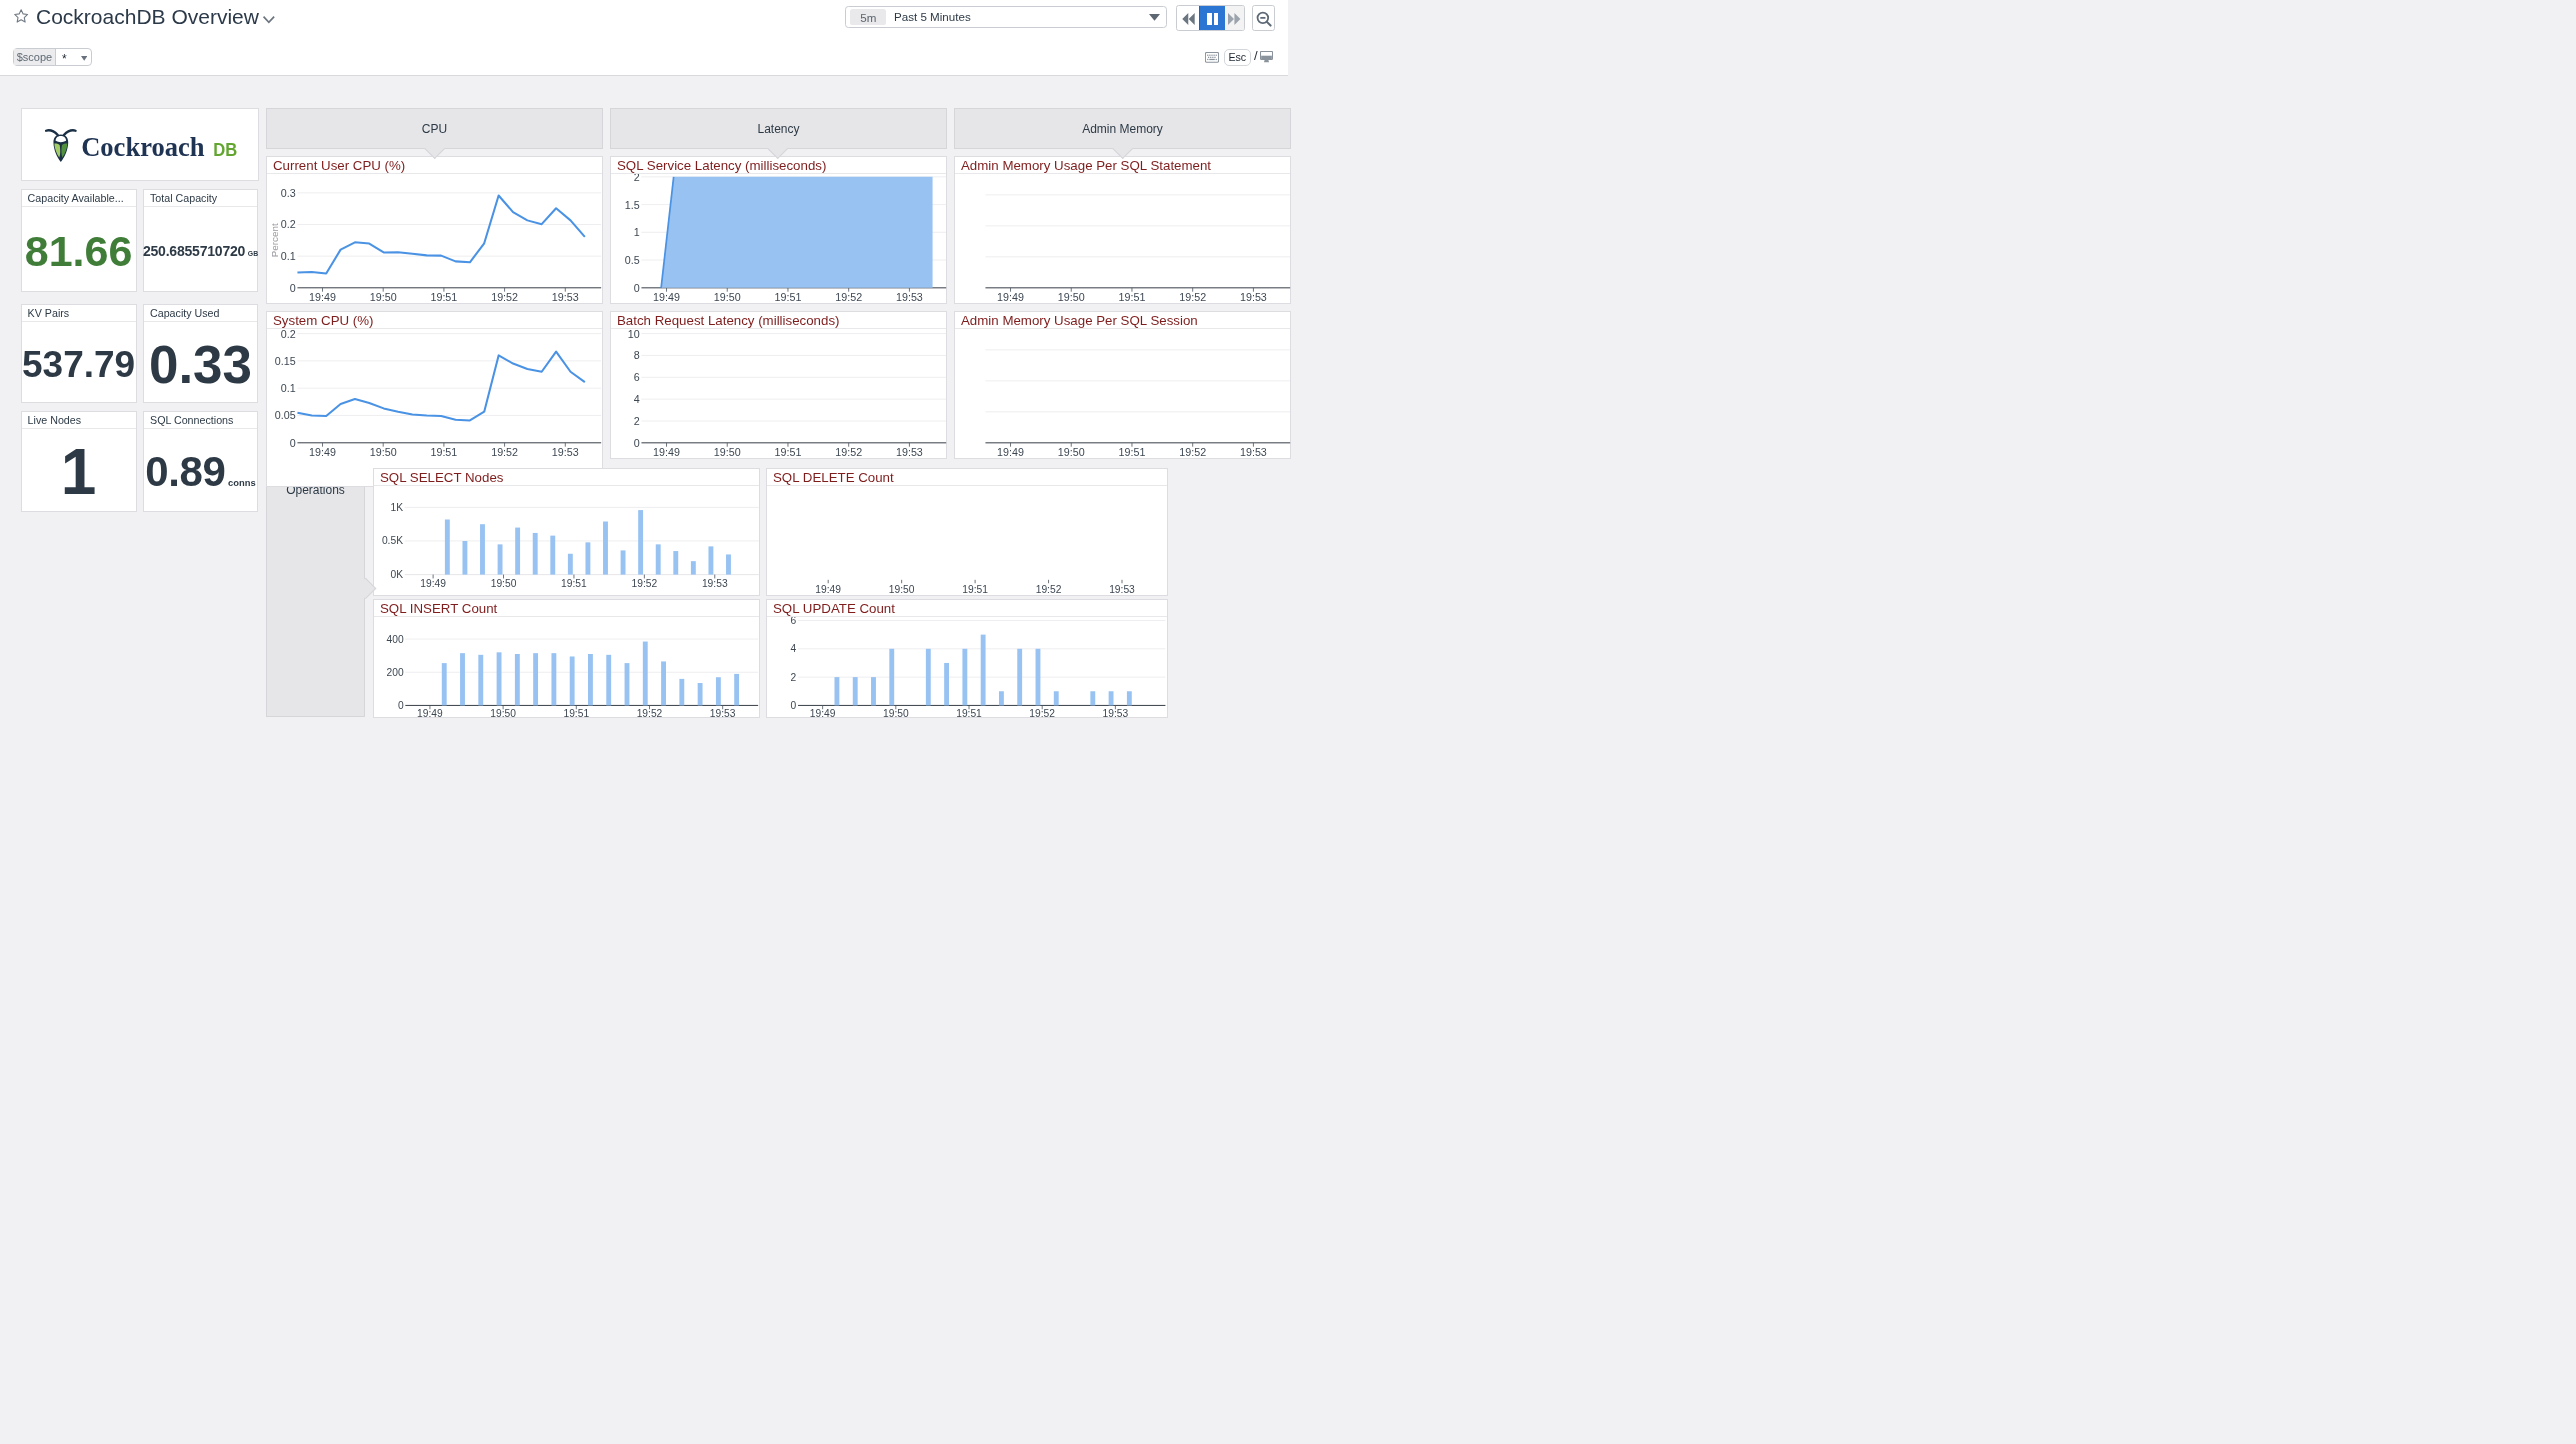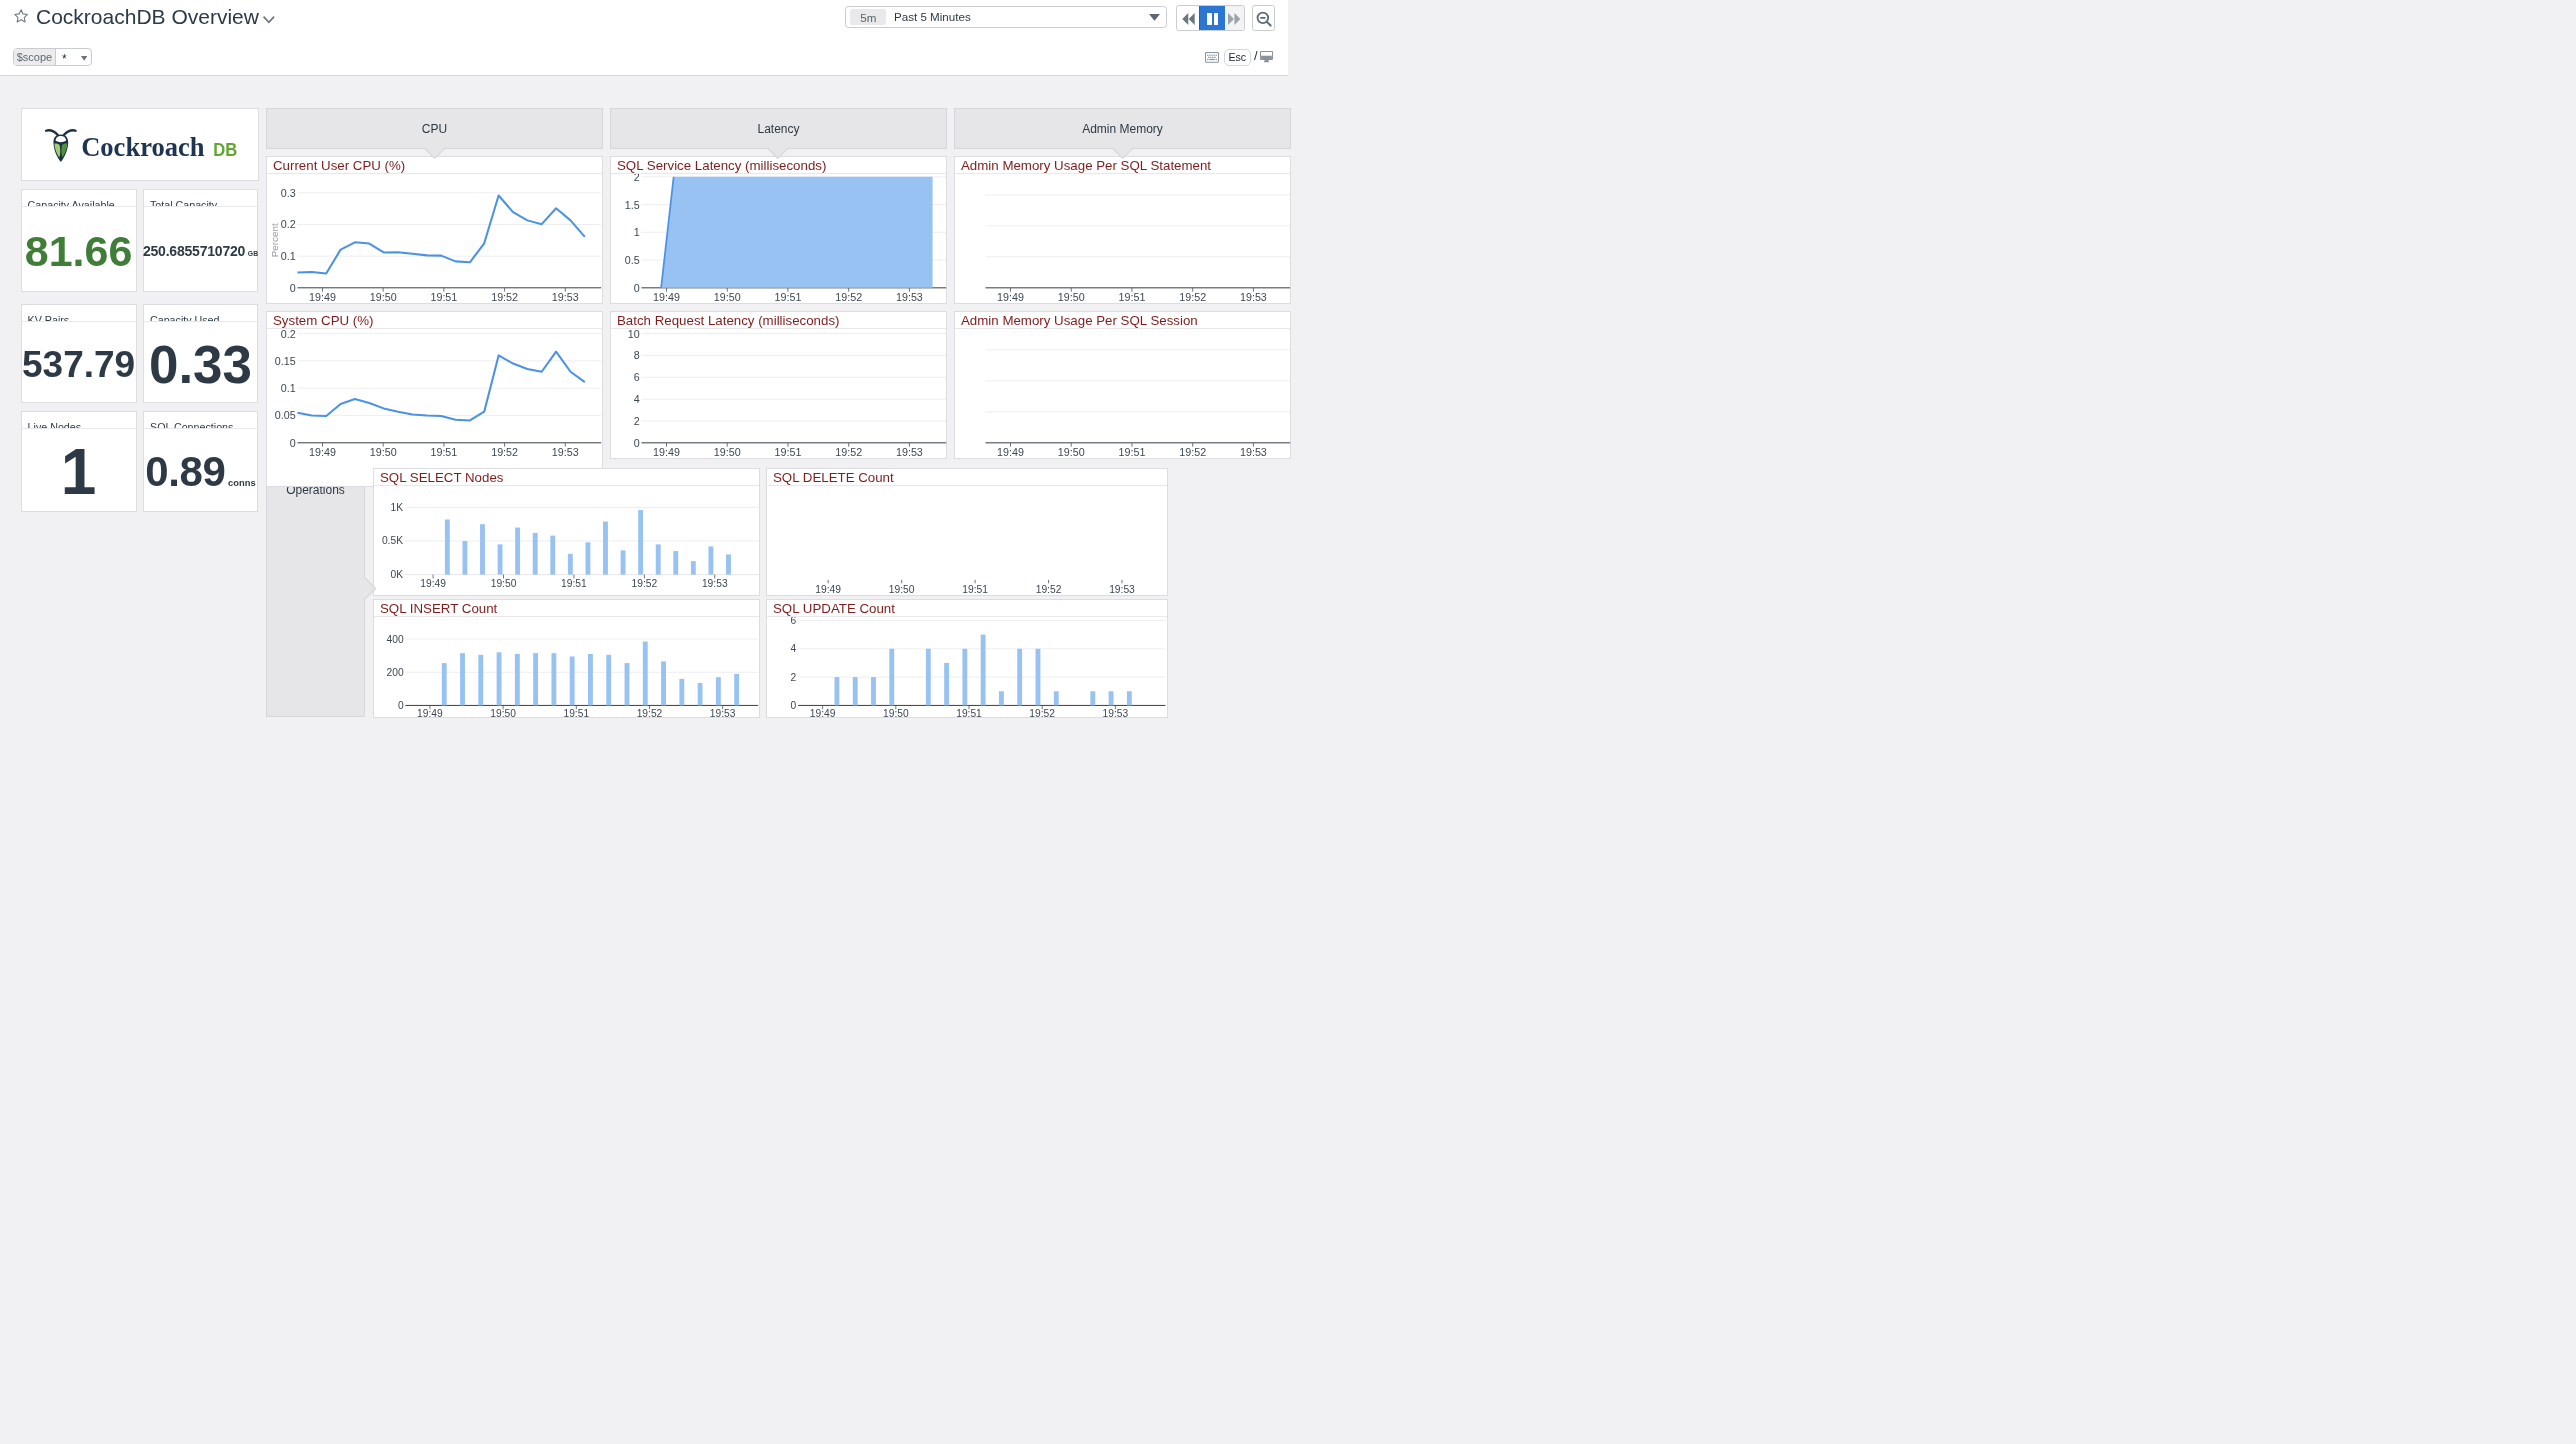--- a/index.html
+++ b/index.html
@@ -3,21 +3,21 @@
 
 *{margin:0;padding:0;box-sizing:border-box}
 html,body{width:1288px;height:722px;overflow:hidden;background:#f1f1f3;font-family:"Liberation Sans",sans-serif;-webkit-font-smoothing:antialiased}
 #hdr{position:absolute;left:0;top:0;width:1288px;height:76px;background:#fff;border-bottom:0.9px solid #d8d8dd;z-index:5}
 .abs{position:absolute}
 .wg{position:absolute;background:#fff;border:0.9px solid #dcdce1}
 .wt{position:relative;z-index:2;font-size:13.3px;color:#7f1d1d;padding:0.9px 0 0 6px;border-bottom:0.9px solid #e8e8ea;white-space:nowrap;overflow:hidden}
 .ghdr{position:absolute;background:#e6e6e8;border:0.9px solid #d5d5da;color:#2d3a46;font-size:12px;display:flex;align-items:center;justify-content:center}
 .gtail{position:absolute;width:15.4px;height:15.4px;background:#e6e6e8;transform:rotate(45deg);z-index:3}
 .num{position:absolute;left:0;right:0;display:flex;align-items:baseline;justify-content:center;padding-top:4.3px;font-weight:bold;color:#2d3a46;line-height:1;white-space:nowrap}
-.lbl{font-size:10.7px;color:#2d3a46;padding:9px 0 0 6px;border-bottom:0.9px solid #e8e8ea;white-space:nowrap;overflow:hidden}
+.lbl{font-size:10.7px;color:#2d3a46;padding:2px 0 0 6px;border-bottom:0.9px solid #e8e8ea;white-space:nowrap;overflow:hidden}
 
 </style></head><body>
 <div id="hdr">
 <svg class="abs" style="left:13px;top:7.7px" width="16.3" height="16.3" viewBox="0 0 24 24">
       <path d="M12 2.5l2.9 6.2 6.6.8-4.9 4.6 1.3 6.6-5.9-3.3-5.9 3.3 1.3-6.6L2.5 9.5l6.6-.8z" fill="none" stroke="#717a84" stroke-width="1.6" stroke-linejoin="round"></path>
     </svg>
 <div class="abs" style="left:36px;top:5.1px;font-size:21px;color:#2b3949">CockroachDB Overview</div>
 <svg class="abs" style="left:262px;top:14.6px" width="13.7" height="9.4" viewBox="0 0 16 11">
       <path d="M1.8 2l6.2 6.6L14.2 2" fill="none" stroke="#6d7680" stroke-width="2"></path>
     </svg>

